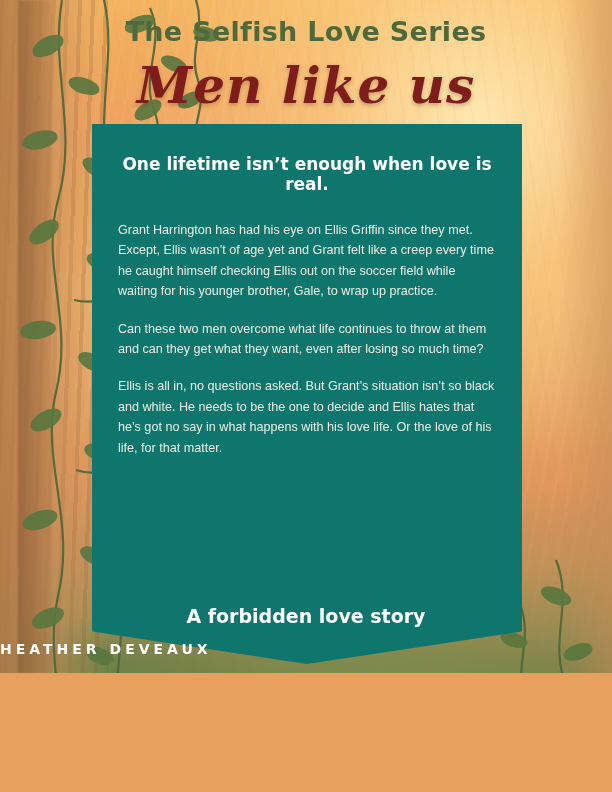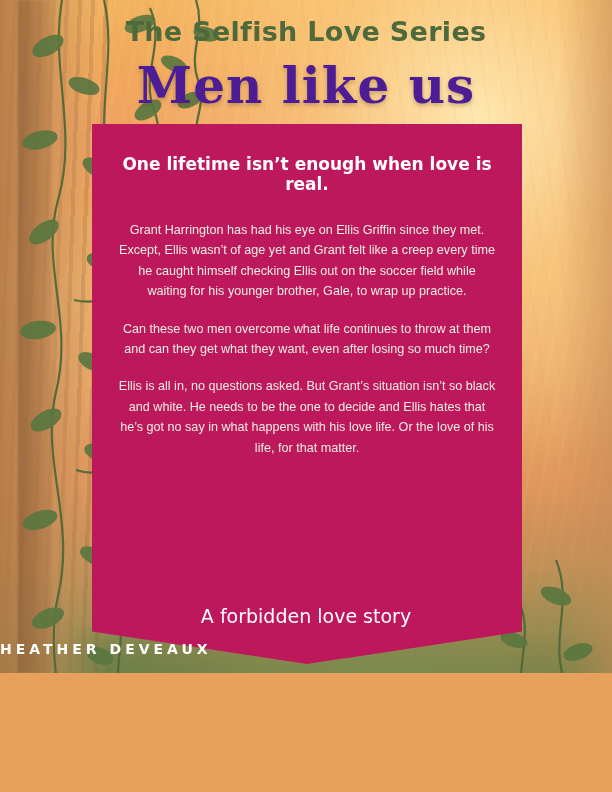--- a/index.html
+++ b/index.html
@@ -91,66 +91,66 @@
     color: #4e6a3c;
     letter-spacing: 0.3px;
     font-family: "DejaVu Sans", sans-serif;
   }
   .book-title {
     position: absolute;
     top: 56px;
     left: 0; right: 0;
     text-align: center;
     font-size: 50px;
-    color: #4c1d95;
+    color: #7f1d1d;
     font-family: "DejaVu Serif", serif;
+    font-style: italic;
     font-weight: bold;
     letter-spacing: 1px;
     text-shadow: 0 2px 4px rgba(90,60,30,0.35);
   }
 
   
   .panel {
     position: absolute;
     left: 92px;
     top: 124px;
     width: 430px;
-    background: #be185d;
+    background: #0f766e;
     color: #f2f0e6;
     padding: 22px 26px 34px 26px;
     box-sizing: border-box;
     clip-path: polygon(0 0, 100% 0, 100% 94%, 50% 100%, 0 94%);
     height: 540px;
   }
   .tagline {
     text-align: center;
     font-size: 17px;
     font-weight: bold;
     color: #ffffff;
     margin: 8px 0 26px 0;
     font-family: "DejaVu Sans", sans-serif;
   }
   .para {
-    text-align: center;
     font-size: 12.6px;
     line-height: 1.62;
     margin: 0 0 17px 0;
     color: #efeee2;
     font-family: "Liberation Sans", sans-serif;
   }
   .para:last-child { margin-bottom: 0; }
 
   
   .footer-line {
     position: absolute;
     left: 0; right: 0;
     bottom: 46px;
     text-align: center;
     font-size: 19px;
-    font-weight: normal;
+    font-weight: bold;
     color: #ffffff;
     font-family: "DejaVu Sans", sans-serif;
   }
   .author {
     position: absolute;
     left: 0; right: 0;
     bottom: 16px;
     font-size: 14px;
     font-weight: bold;
     color: #ffffff;

